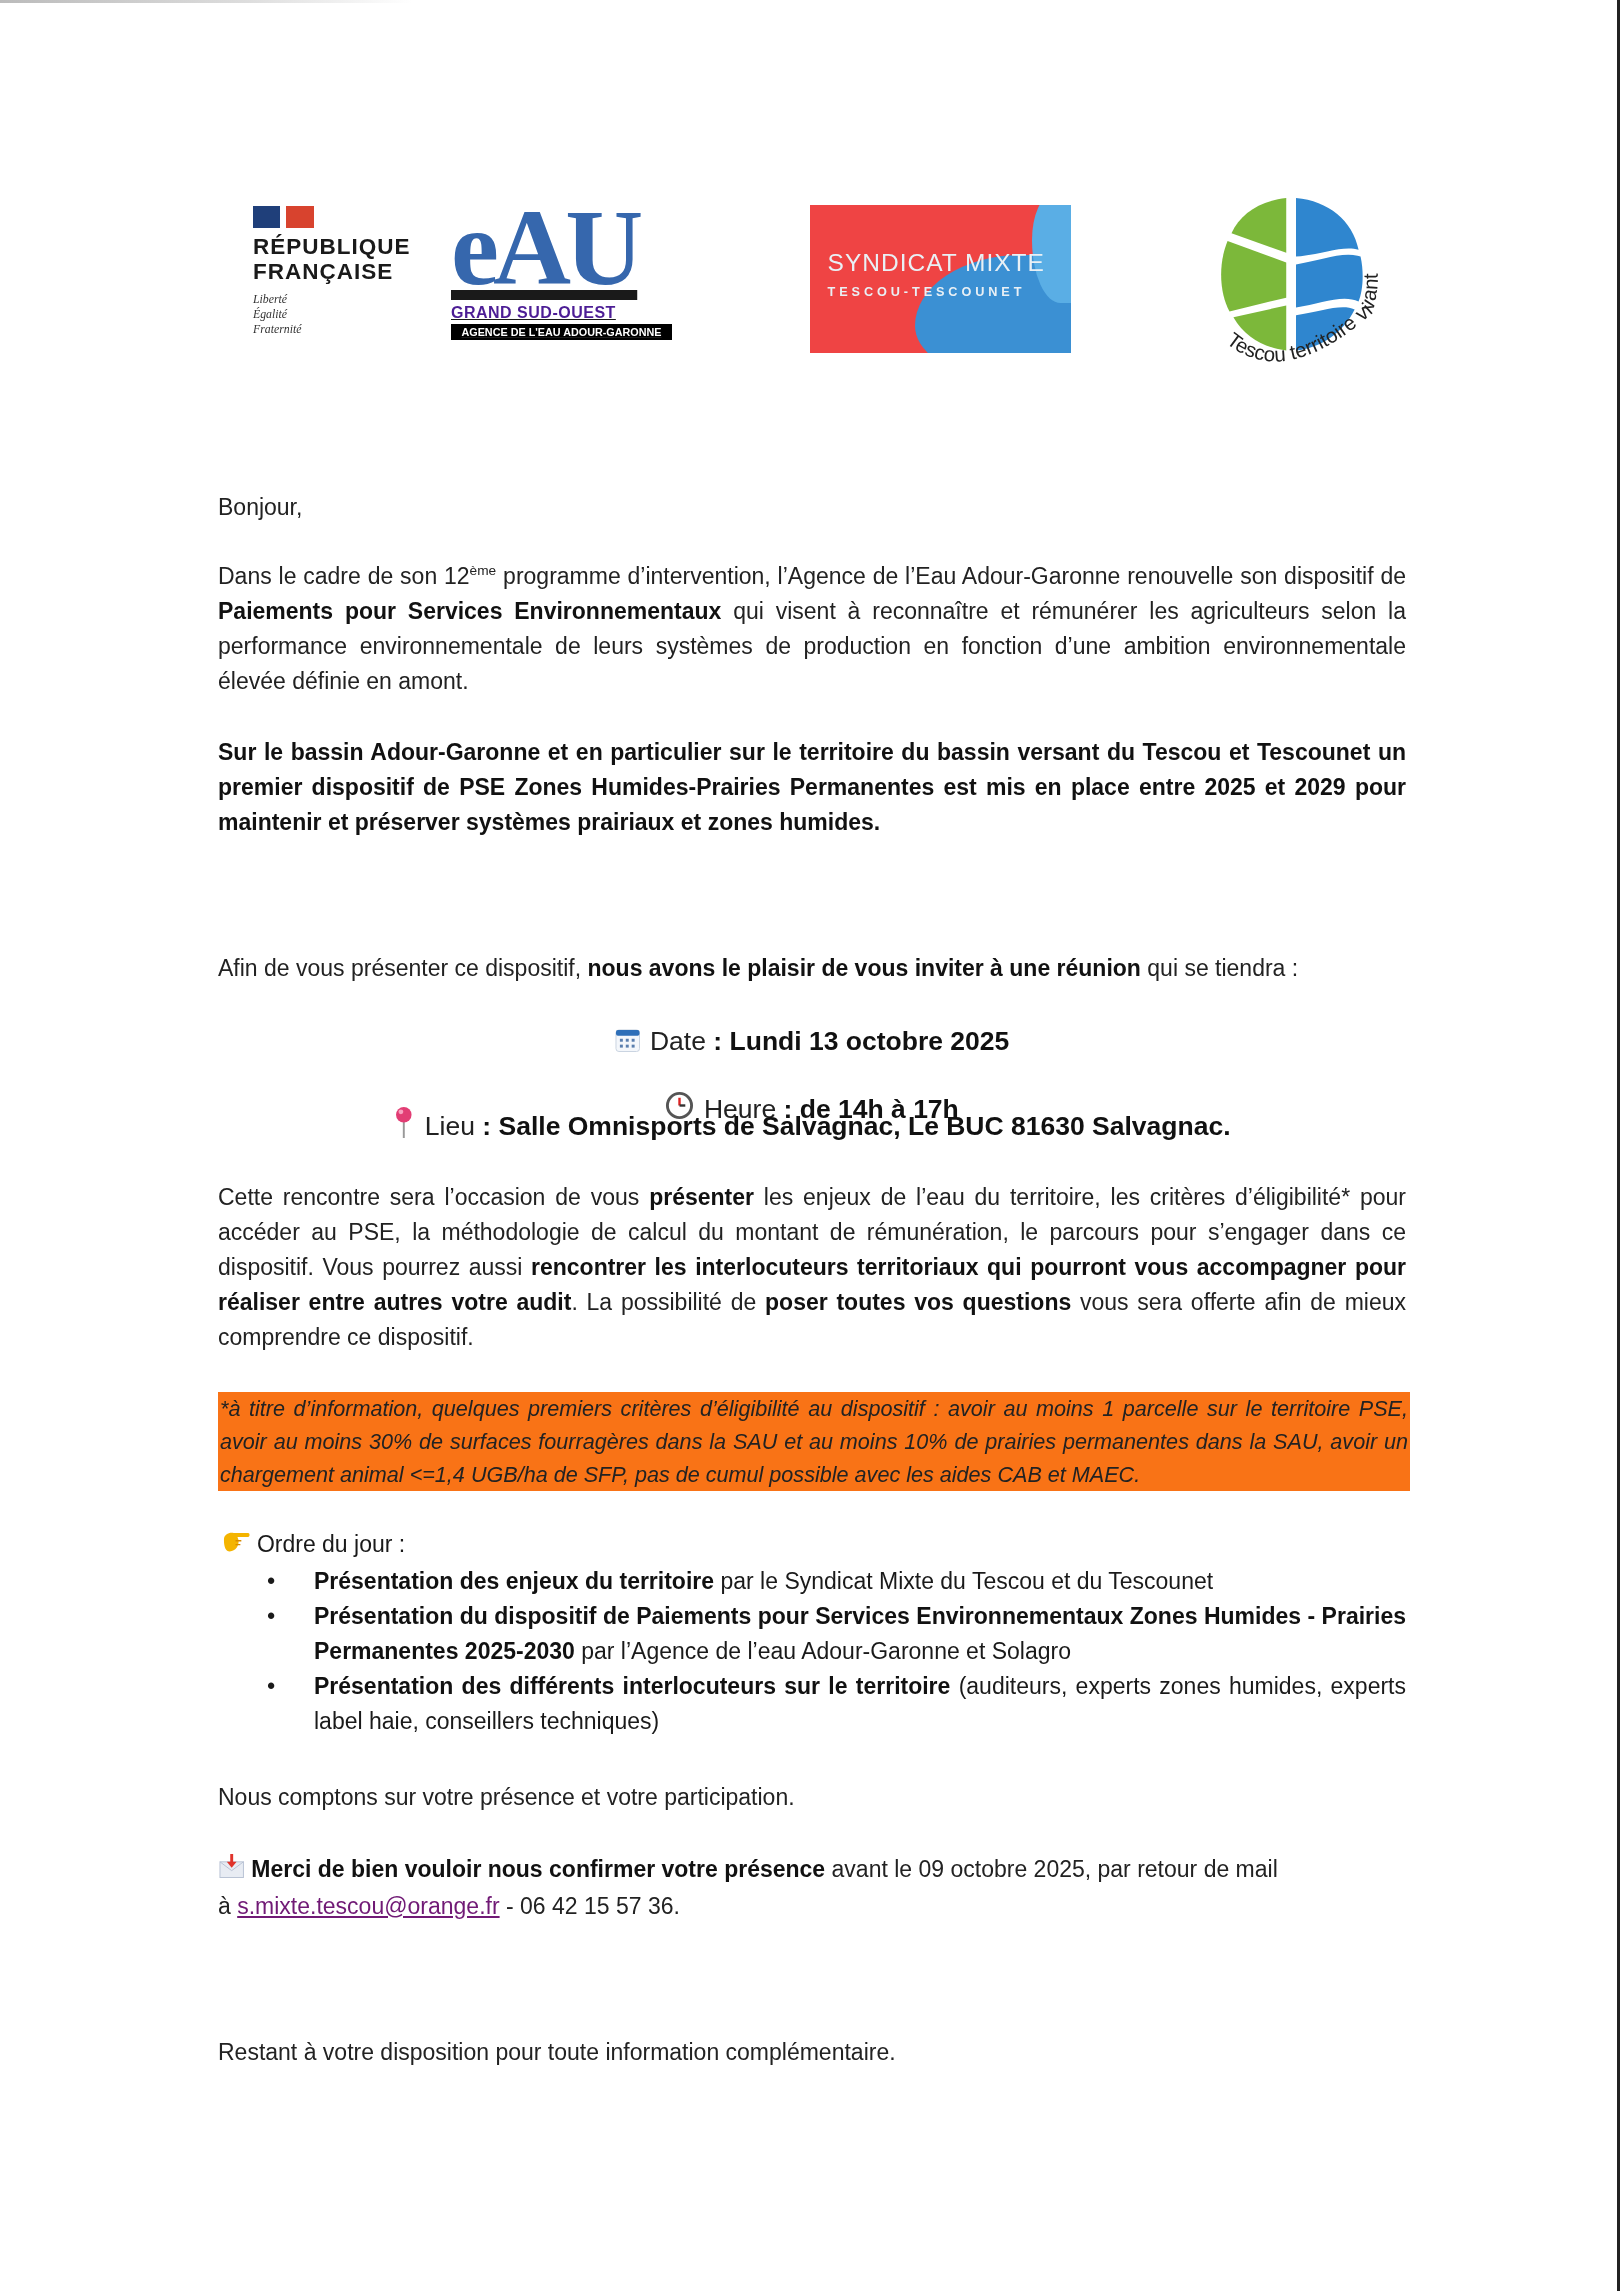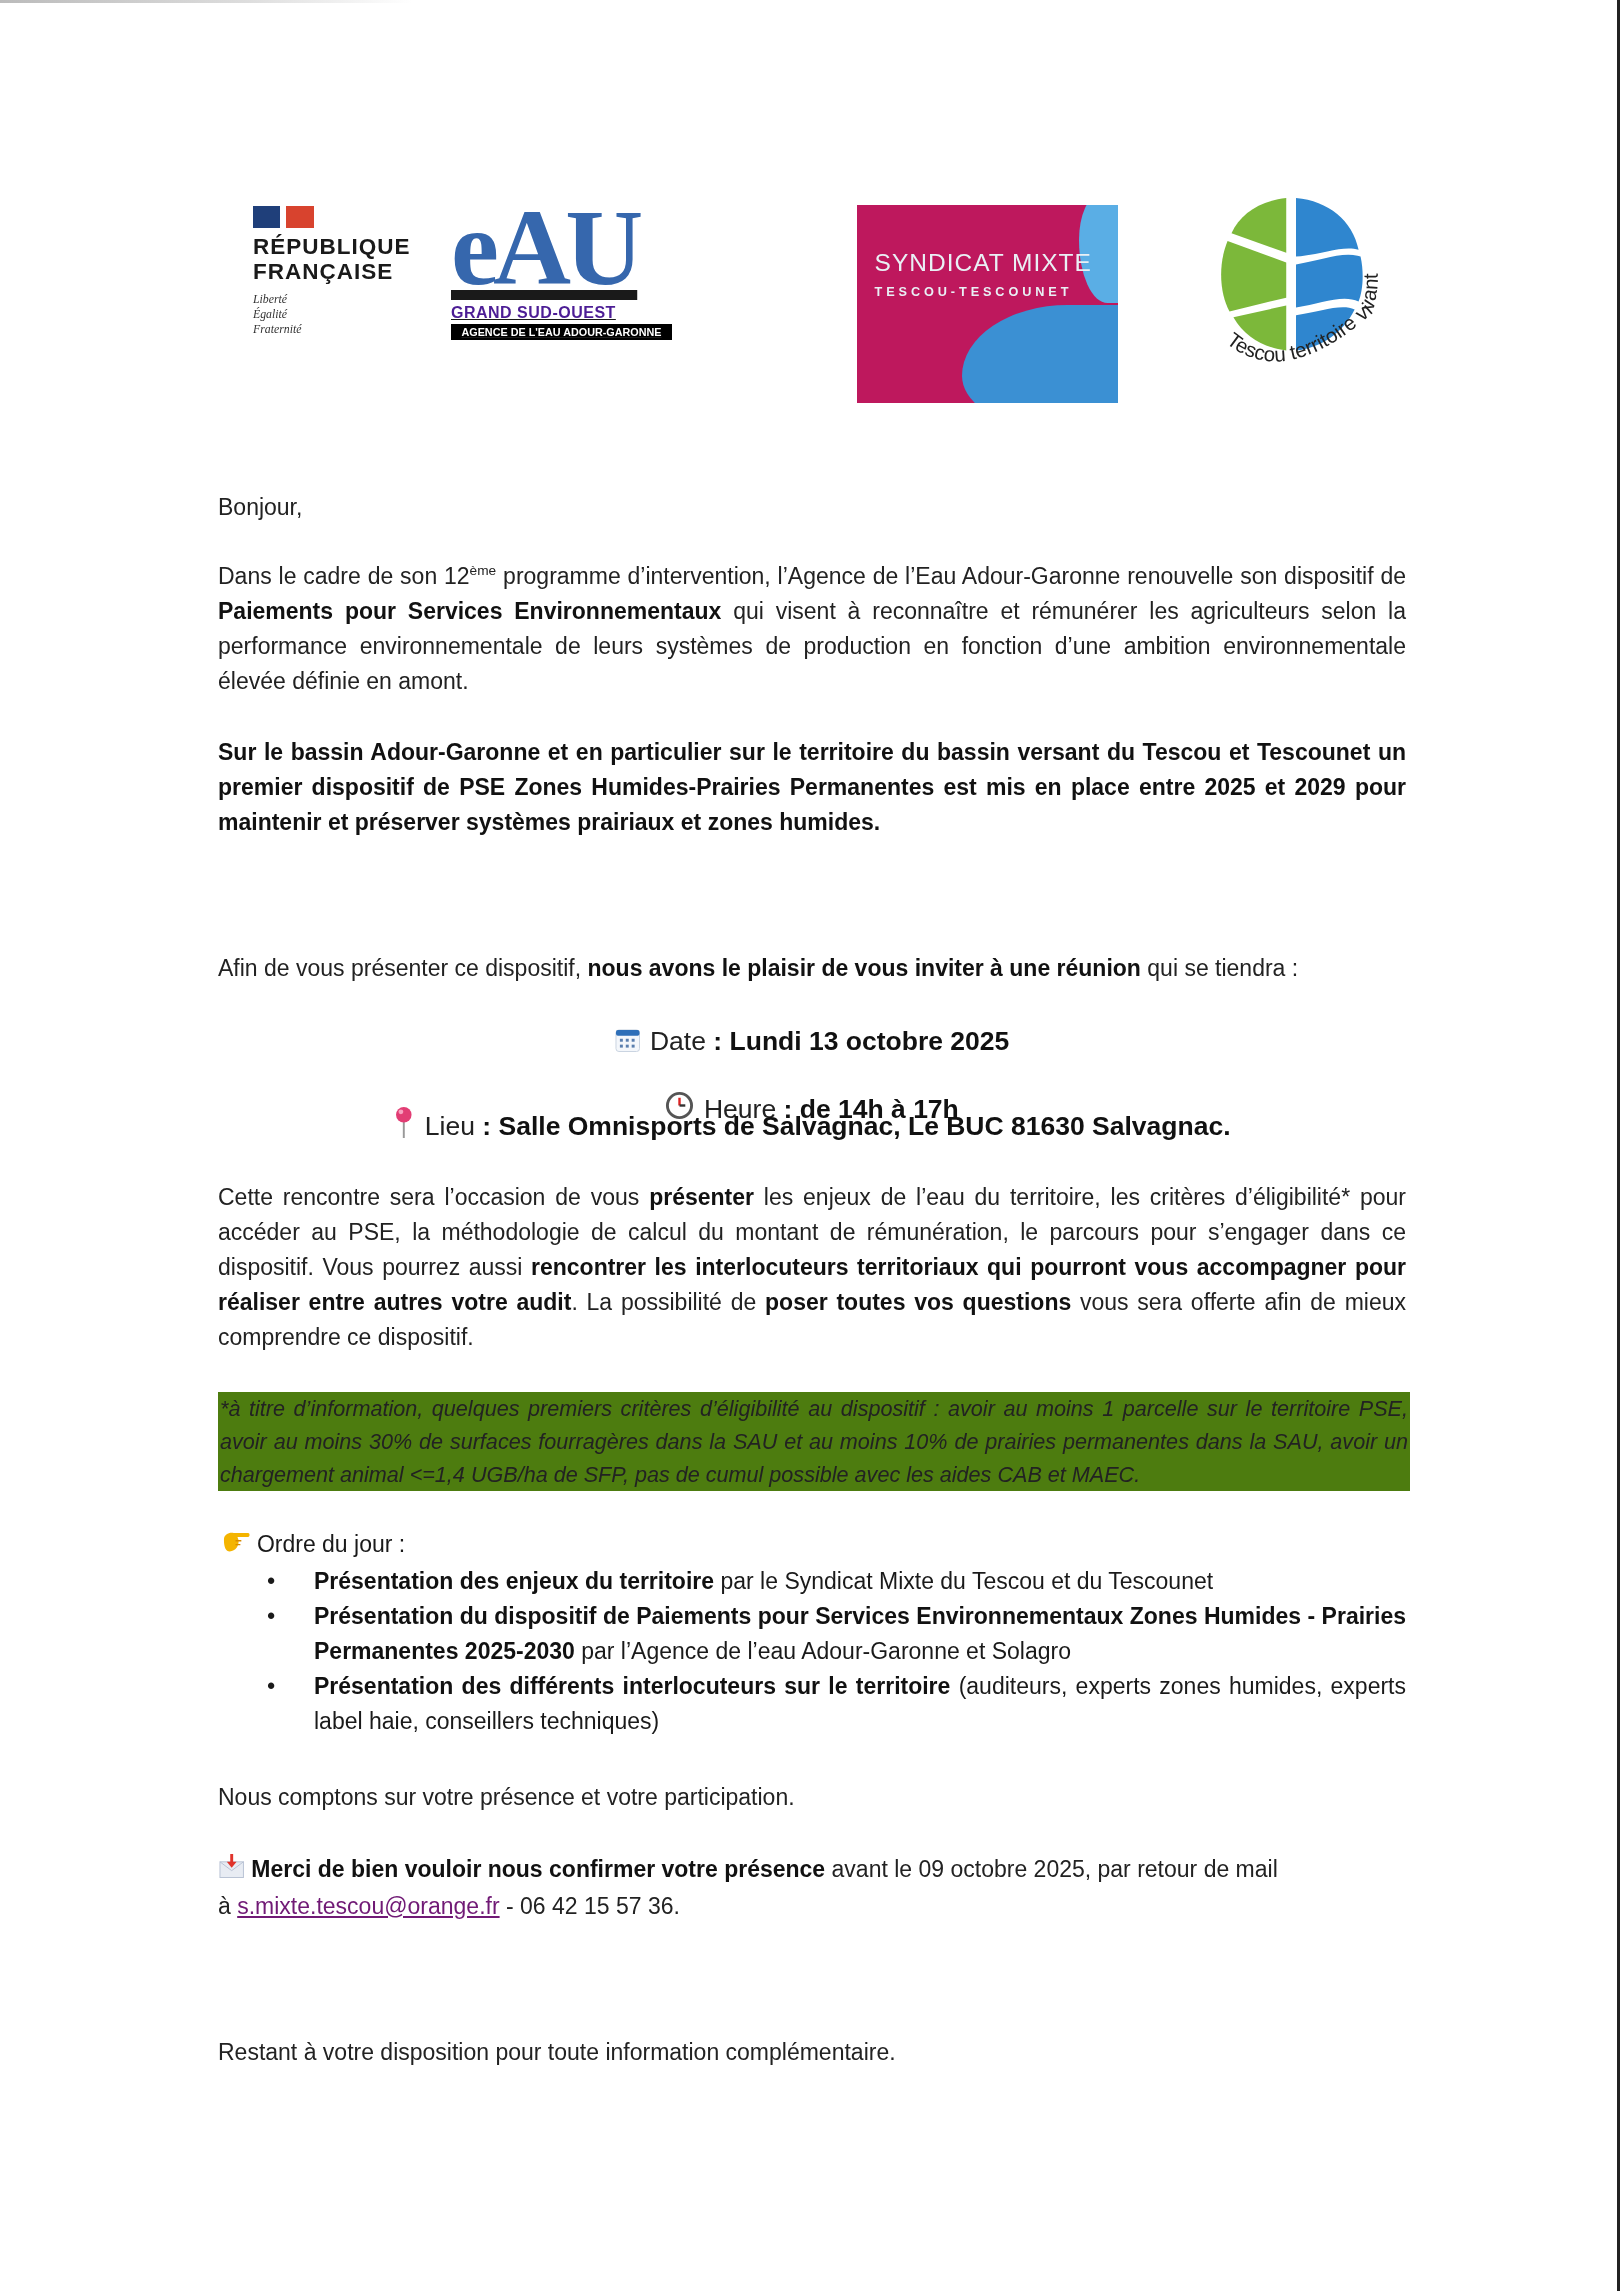--- a/index.html
+++ b/index.html
@@ -12,33 +12,33 @@
   .rf-flag .b { width:27.4px; height:21.6px; background:#1f3f7a; }
   .rf-flag .r { width:27.4px; height:21.6px; background:#d8432e; }
   .rf-name { font-weight:bold; font-size:22.5px; line-height:24.5px; letter-spacing:1px; color:#1a1a1a; }
   .rf-motto { font-family:"Liberation Serif", serif; font-style:italic; font-size:11.8px; line-height:14.7px; margin-top:7.8px; color:#333; }
 
   .eau { position:absolute; left:451px; top:201px; width:221px;text-decoration:underline; }
   .eau-word { font-family:"Liberation Serif", serif; font-weight:bold; color:#3667ad; font-size:108px; line-height:93px; letter-spacing:-5.9px; }
   .eau-sub { color:#4c1d95; font-size:16px; font-weight:bold; letter-spacing:0.5px; margin-top:10px; }
   .eau-band { background:#000000; color:#fff; font-size:10.8px; font-weight:bold; padding:2px 3.9px; margin-top:2px; text-align:center; }
 
-  .smt { position:absolute; left:810px; top:205px; width:261px; height:198px; background:#be185d; overflow:hidden;margin-left:47px; }
+  .smt { position:absolute; left:810px; top:205px; width:261px; height:148px; background:#ef4444; overflow:hidden; }
   .smt-wave { position:absolute; right:-19.6px; bottom:-19.6px; width:176px; height:118px; background:#3b90d3; border-radius:60% 10% 0 40%; }
   .smt-wave2 { position:absolute; right:-9.8px; top:-9.8px; width:49px; height:108px; background:#5aaee5; border-radius:50% 0 0 70%; }
   .smt-title { position:absolute; left:17.6px; top:44px; color:#e9f0f5; font-size:24.5px; letter-spacing:1px; }
   .smt-sub { position:absolute; left:17.6px; top:80px; color:#e9f0f5; font-size:12.7px; font-weight:bold; letter-spacing:3.9px; }
 
   .tescou { position:absolute; left:1206px; top:196px; width:181px; height:176px; }
   .p { position:absolute; left:218px; width:1188px; text-align:justify; font-size:23px; line-height:35px; color:#222; }
   b, .b { font-weight:bold; color:#111; }
   sup { font-size:13.7px; line-height:0; }
   .meeting { position:absolute; left:218px; width:1188px; text-align:center; font-size:26.5px; line-height:42px; color:#222; }
   .ico { display:inline-block; vertical-align:middle; margin-right:9.8px; }
-  .footnote { position:absolute; left:218px; width:1188px; top:1392px; background:#4d7c0f; font-style:italic; font-size:21.6px; line-height:33px; padding:0 2px; text-align:justify; color:#222; }
+  .footnote { position:absolute; left:218px; width:1188px; top:1392px; background:#f97316; font-style:italic; font-size:21.6px; line-height:33px; padding:0 2px; text-align:justify; color:#222; }
   .agenda-head { position:absolute; left:222px; top:1527px; font-size:23px; line-height:35px; }
   .agenda { position:absolute; left:218px; top:1564px; width:1188px; margin:0; padding:0; list-style:none; font-size:23px; line-height:35px; }
   .agenda li { position:relative; padding-left:96px; text-align:justify; }
   .agenda li::before { content:"\2022"; position:absolute; left:49px; top:0; font-size:23.5px; }
   a.mail { color:#701a75; text-decoration:underline; }
 </style>
 </head>
 <body>
 
 <div class="scan-line"></div>

